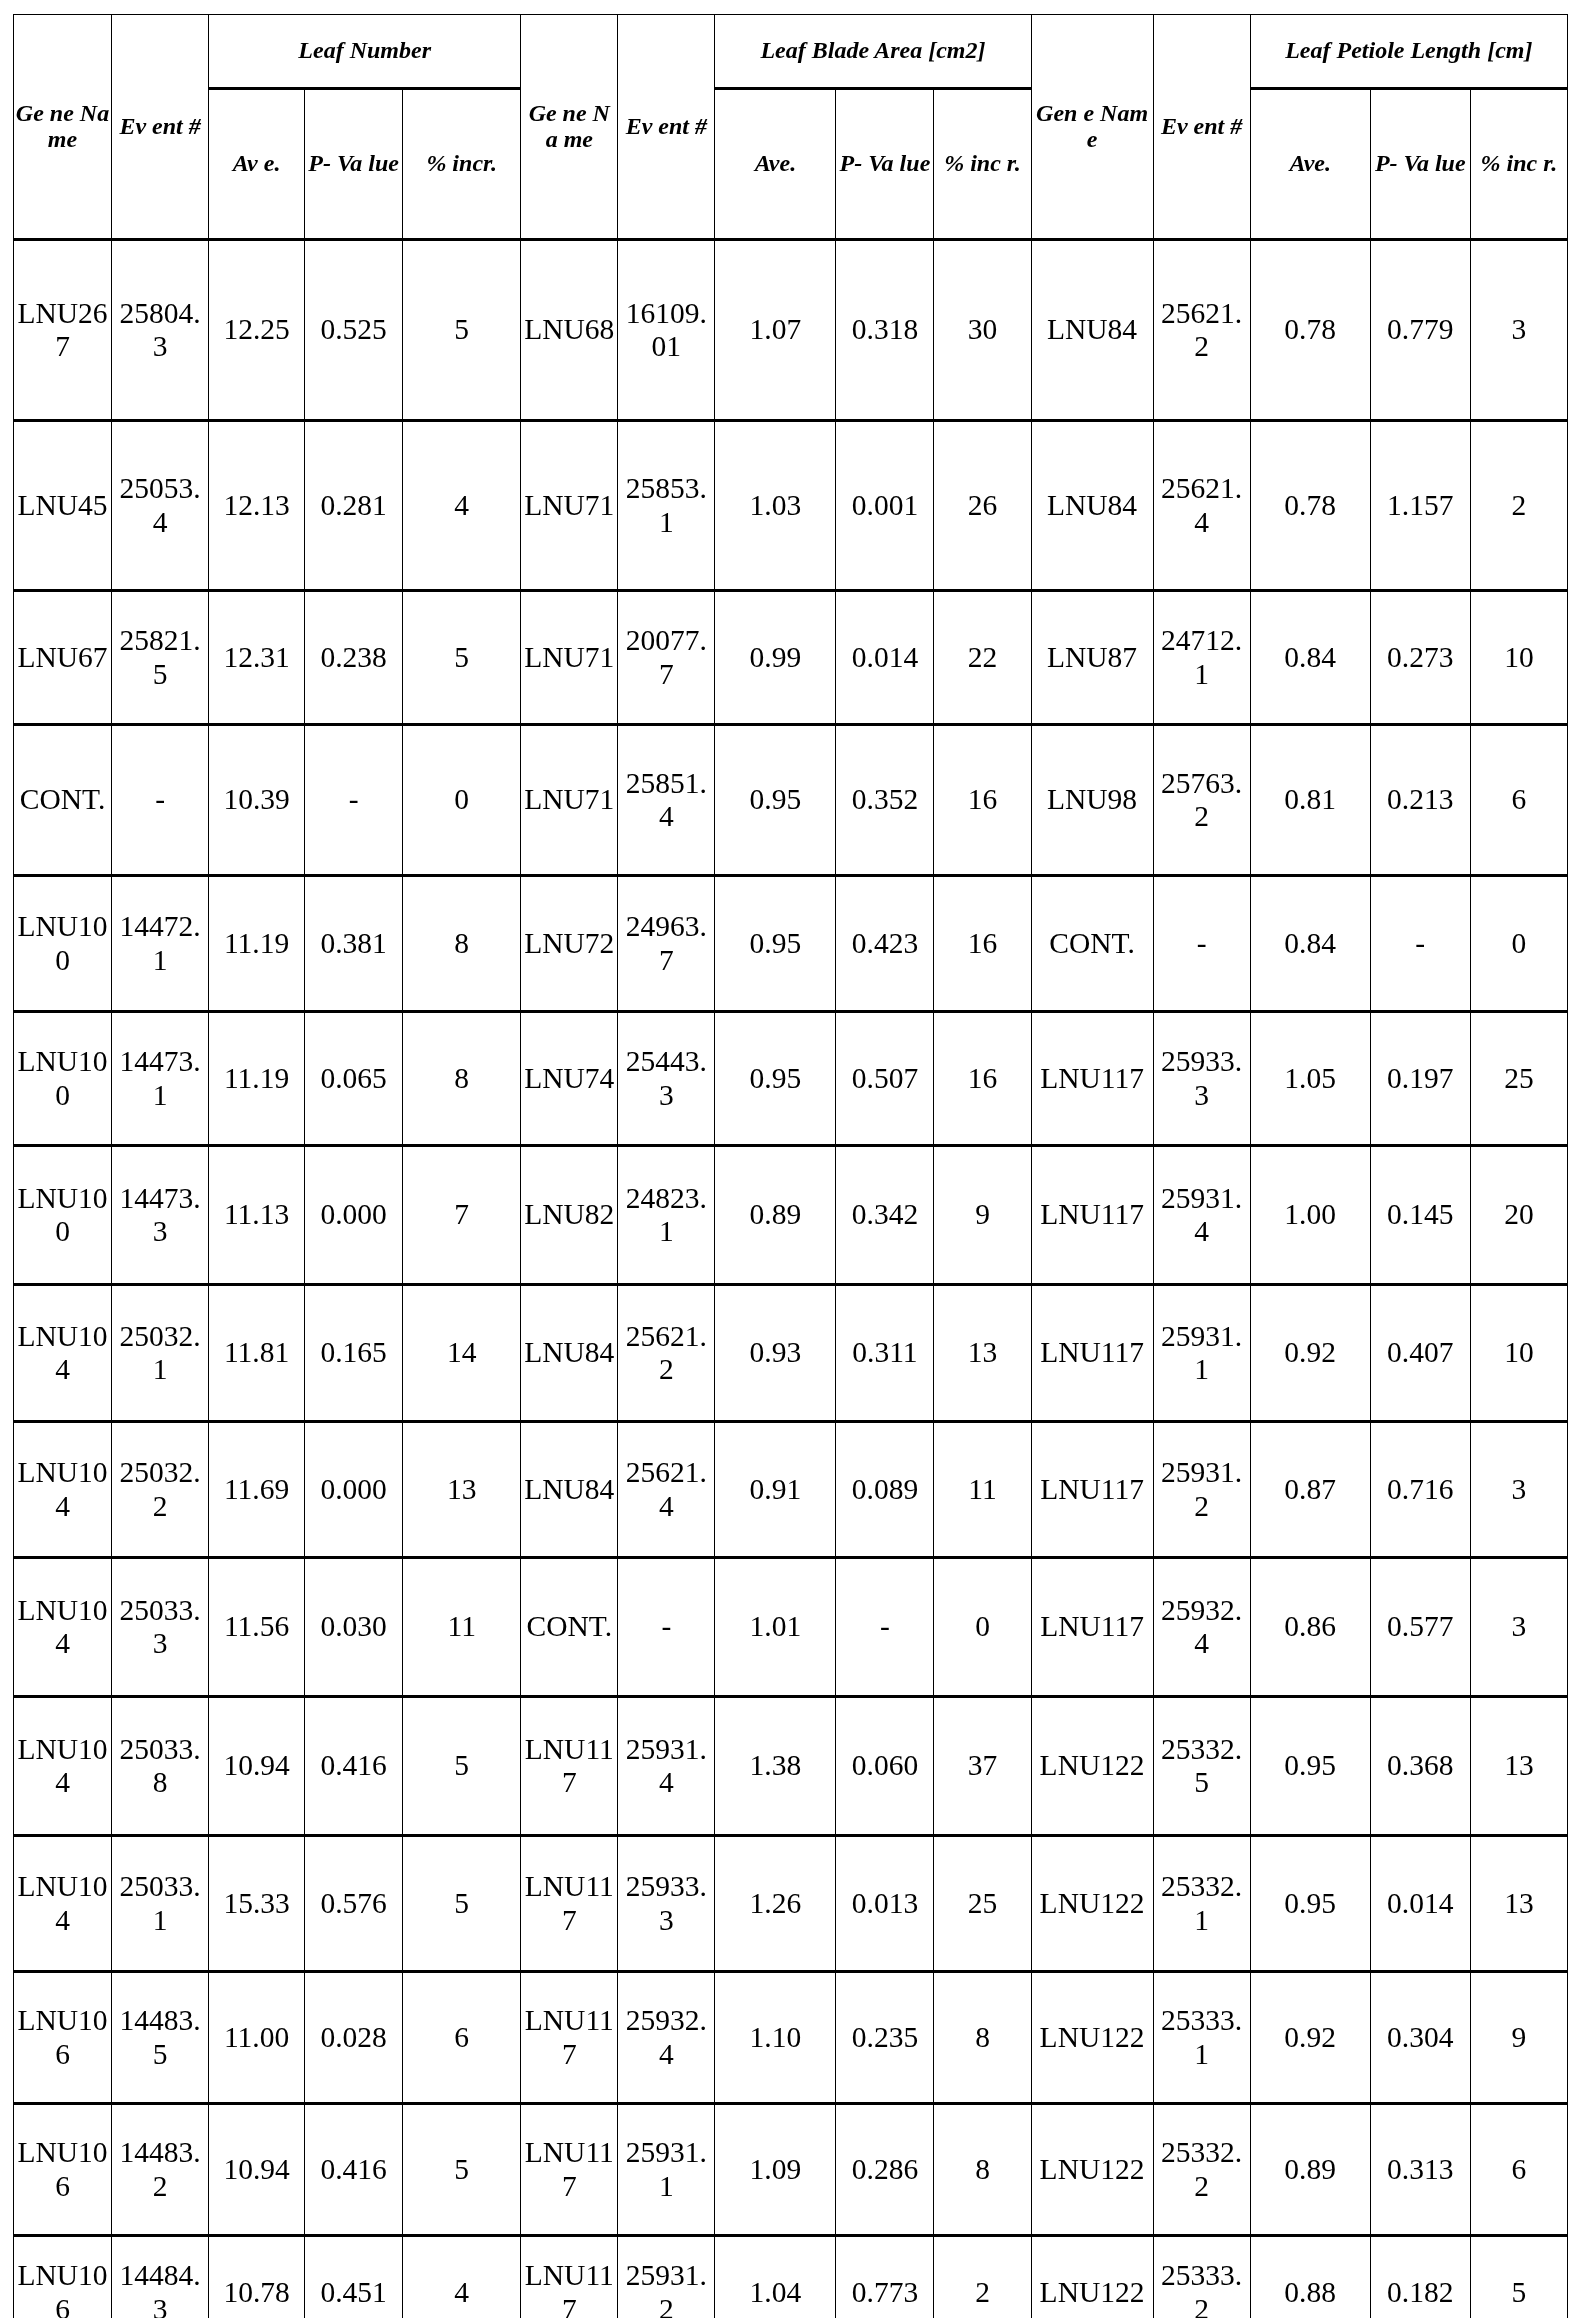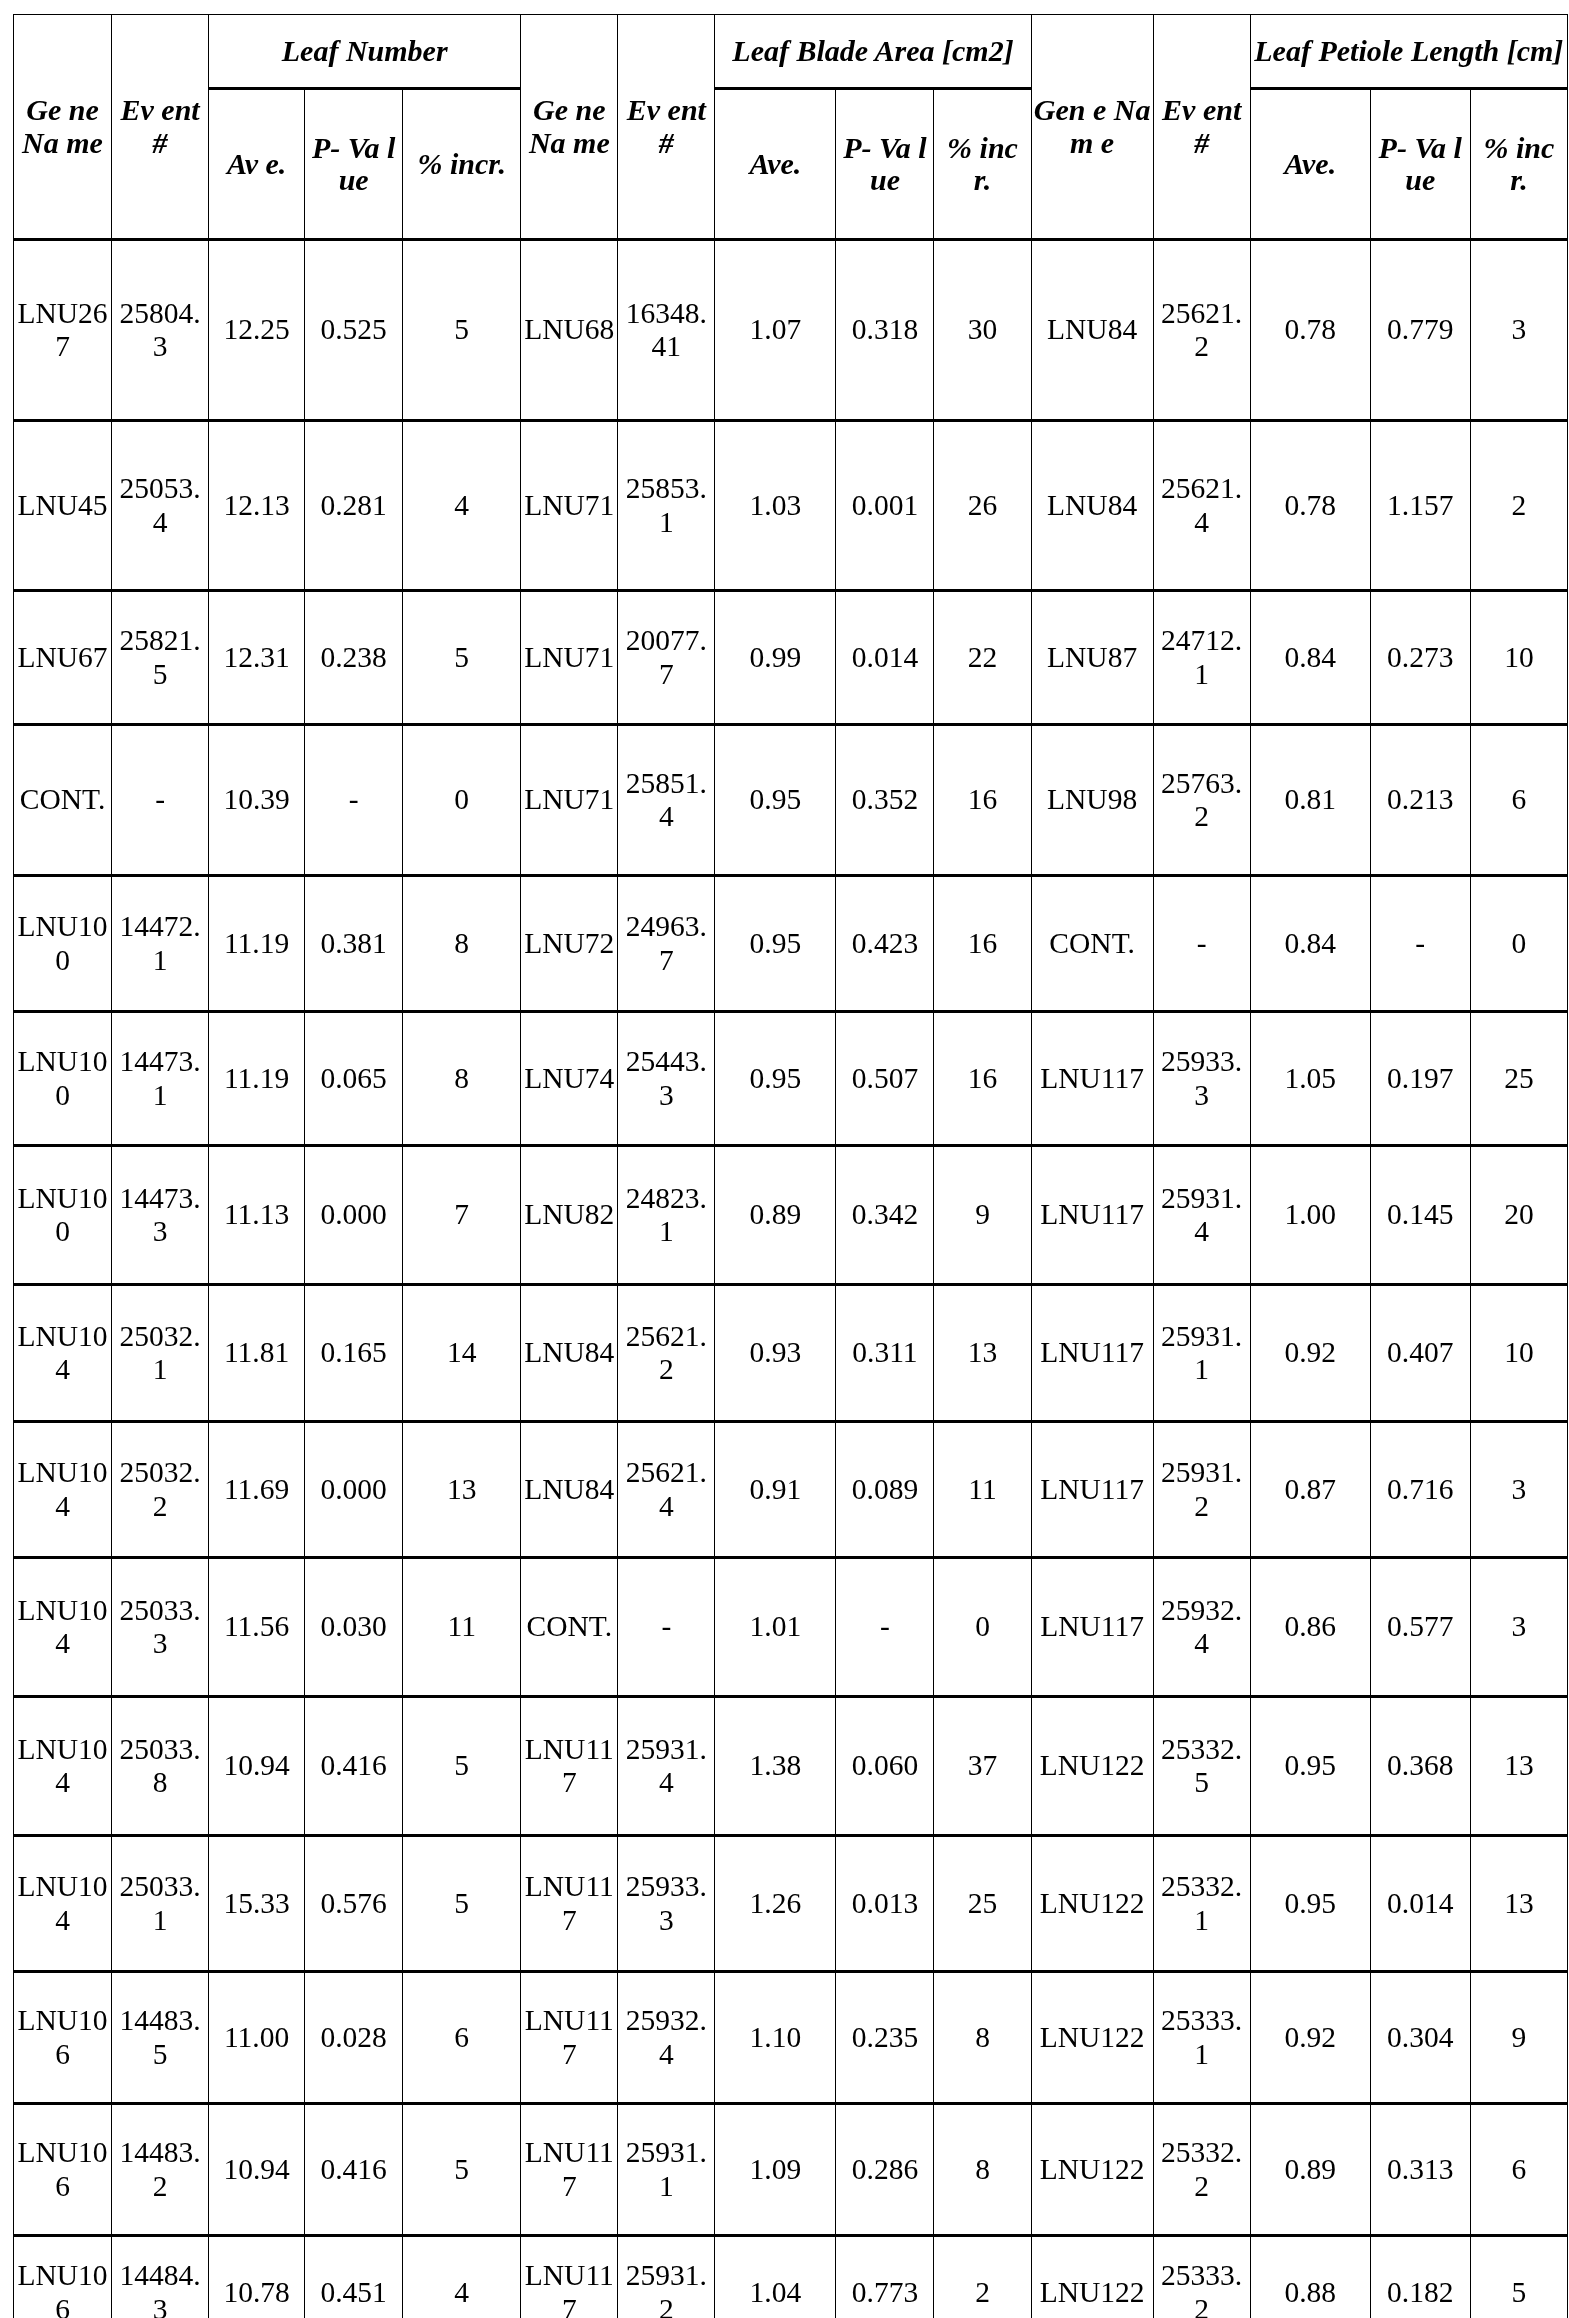--- a/index.html
+++ b/index.html
@@ -28,21 +28,21 @@
     text-align: center;
     vertical-align: middle;
     padding: 0 1.7px;
     line-height: 1.12;
     word-break: break-all;
     overflow-wrap: anywhere;
   }
   table.data th {
     font-style: italic;
     font-weight: bold;
-    font-size: 30px;
+    font-size: 24px;
     line-height: 1.08;
   }
   table.data td {
     font-size: 29.5px;
     font-weight: normal;
   }
   
   table.data tbody tr td {
     border-top: 3.5px solid #000;
   }
@@ -102,21 +102,21 @@
     </tr>
   </thead>
   <tbody id="tbody">
       <tr style="height: 181px;">
         <td>LNU267</td>
         <td>25804.3</td>
         <td>12.25</td>
         <td>0.525</td>
         <td>5</td>
         <td>LNU68</td>
-        <td>16348.41</td>
+        <td>16109.01</td>
         <td>1.07</td>
         <td>0.318</td>
         <td>30</td>
         <td>LNU84</td>
         <td>25621.2</td>
         <td>0.78</td>
         <td>0.779</td>
         <td>3</td>
       </tr>
       <tr style="height: 170px;">

